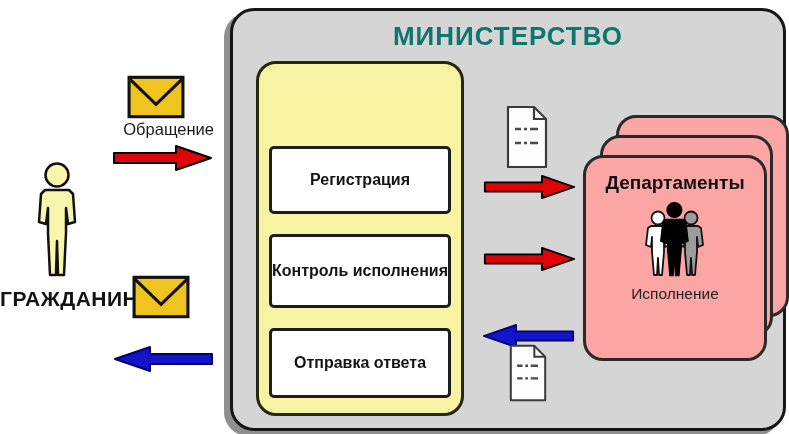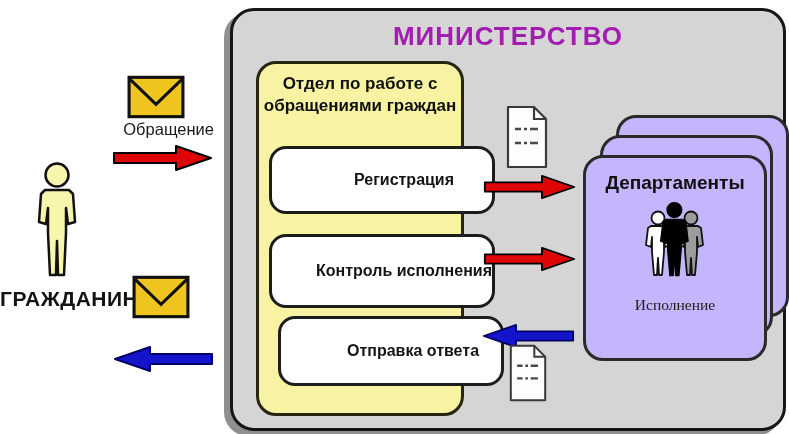--- a/index.html
+++ b/index.html
@@ -19,48 +19,48 @@
   .env-request { left:127px; top:75px; width:58px; height:44px; }
   .env-response { left:132px; top:274px; width:58px; height:46px; }
   .arrow-req { left:112px; top:143px; width:102px; height:30px; }
   .arrow-resp { left:112px; top:344px; width:102px; height:30px; }
 
   
   .ministry { left:230px; top:8px; width:550px; height:417px;
     background:#d5d5d5; border:3px solid #161616; border-radius:24px;
     box-shadow:-6px 5px 0 #8f8f8f; }
   .ministry-title { position:absolute; left:0; top:10px; width:100%;
-    text-align:center; font-weight:700; font-size:26px; letter-spacing:1px; color:#a21caf; }
+    text-align:center; font-weight:700; font-size:26px; letter-spacing:1px; color:#0f766e; }
 
   .office { position:absolute; left:23px; top:50px; width:202px; height:349px;
     background:#f7f3a3; border:3px solid #262610; border-radius:20px; }
   .office-title { position:absolute; top:9px; left:2px; right:2px;
     text-align:center; font-weight:700; font-size:17px; line-height:1.28; color:#101010; }
   .step { position:absolute; left:10px; width:176px; background:#ffffff;
-    border:3px solid #1c1c1c; border-radius:17px; display:flex;
+    border:3px solid #1c1c1c; border-radius:5px; display:flex;
     align-items:center; justify-content:center; text-align:center;
-    font-weight:700; font-size:16px; line-height:1.25; color:#141414;padding-left:44px; }
+    font-weight:700; font-size:16px; line-height:1.25; color:#141414; }
   .step1 { top:82px;  height:62px; }
   .step2 { top:170px; height:68px;justify-content:flex-end; }
-  .step3 { top:252px; height:64px;margin-left:9px; }
+  .step3 { top:264px; height:64px; }
 
   .doc-in  { position:absolute; left:273px; top:94px;  width:42px; height:64px; }
   .doc-out { position:absolute; left:276px; top:332px; width:38px; height:60px; }
   .arrow-m1 { position:absolute; left:250px; top:161px; width:94px; height:30px; }
   .arrow-m2 { position:absolute; left:250px; top:233px; width:94px; height:30px; }
   .arrow-m3 { position:absolute; left:248px; top:311px; width:94px; height:28px; }
 
-  .card { position:absolute; background:#c4b5fd; border:3px solid #2a2a2a; border-radius:20px; }
+  .card { position:absolute; background:#fca5a5; border:3px solid #2a2a2a; border-radius:20px; }
   .card-back  { left:383px; top:104px; width:167px; height:196px; }
   .card-mid   { left:367px; top:124px; width:167px; height:196px; }
   .card-front { left:350px; top:144px; width:178px; height:200px;
     display:flex; flex-direction:column; align-items:center; }
   .card-title { margin-top:14px; font-weight:700; font-size:19px; color:#0f0f0f; }
   .people-svg { width:66px; height:80px; margin-top:8px; }
-  .card-caption { margin-top:14px; font-size:15.5px; color:#222;font-family:Liberation Serif, serif; }
+  .card-caption { margin-top:3px; font-size:15.5px; color:#222; }
 </style>
 </head>
 <body>
 
 <div class="canvas">
 
   <svg class="abs person-svg" viewBox="0 0 62 122">
     <circle cx="31" cy="13" r="11.5" fill="#f8f5ac" stroke="#111" stroke-width="2.5"></circle>
     <path d="M19,28 L43,28 L47,32 L49,60 L42,62 L40,46 L40,71 L38,113 L32,113 L31,79 L30,113 L24,113 L22,71 L22,46 L20,62 L13,60 L15,32 Z" fill="#f8f5ac" stroke="#111" stroke-width="2.5" stroke-linejoin="round"></path>
   </svg>
@@ -80,21 +80,20 @@
     <path d="M3,4 L28,28 L53,4" fill="none" stroke="#111" stroke-width="3"></path>
   </svg>
   <svg class="abs arrow-resp" viewBox="0 0 102 30">
     <polygon points="100,10 38,10 38,3 3,15 38,27 38,20 100,20" fill="#1414cc" stroke="#000066" stroke-width="2" stroke-linejoin="round"></polygon>
   </svg>
 
   <div class="abs ministry">
     <div class="ministry-title">МИНИСТЕРСТВО</div>
 
     <div class="office">
-      <div class="office-title">Отдел по работе с обращениями граждан</div>
       <div class="step step1">
         <span>Регистрация</span>
       </div>
       <div class="step step2">
         <span>Контроль исполнения</span>
       </div>
       <div class="step step3">
         <span>Отправка ответа</span>
       </div>
     </div>

